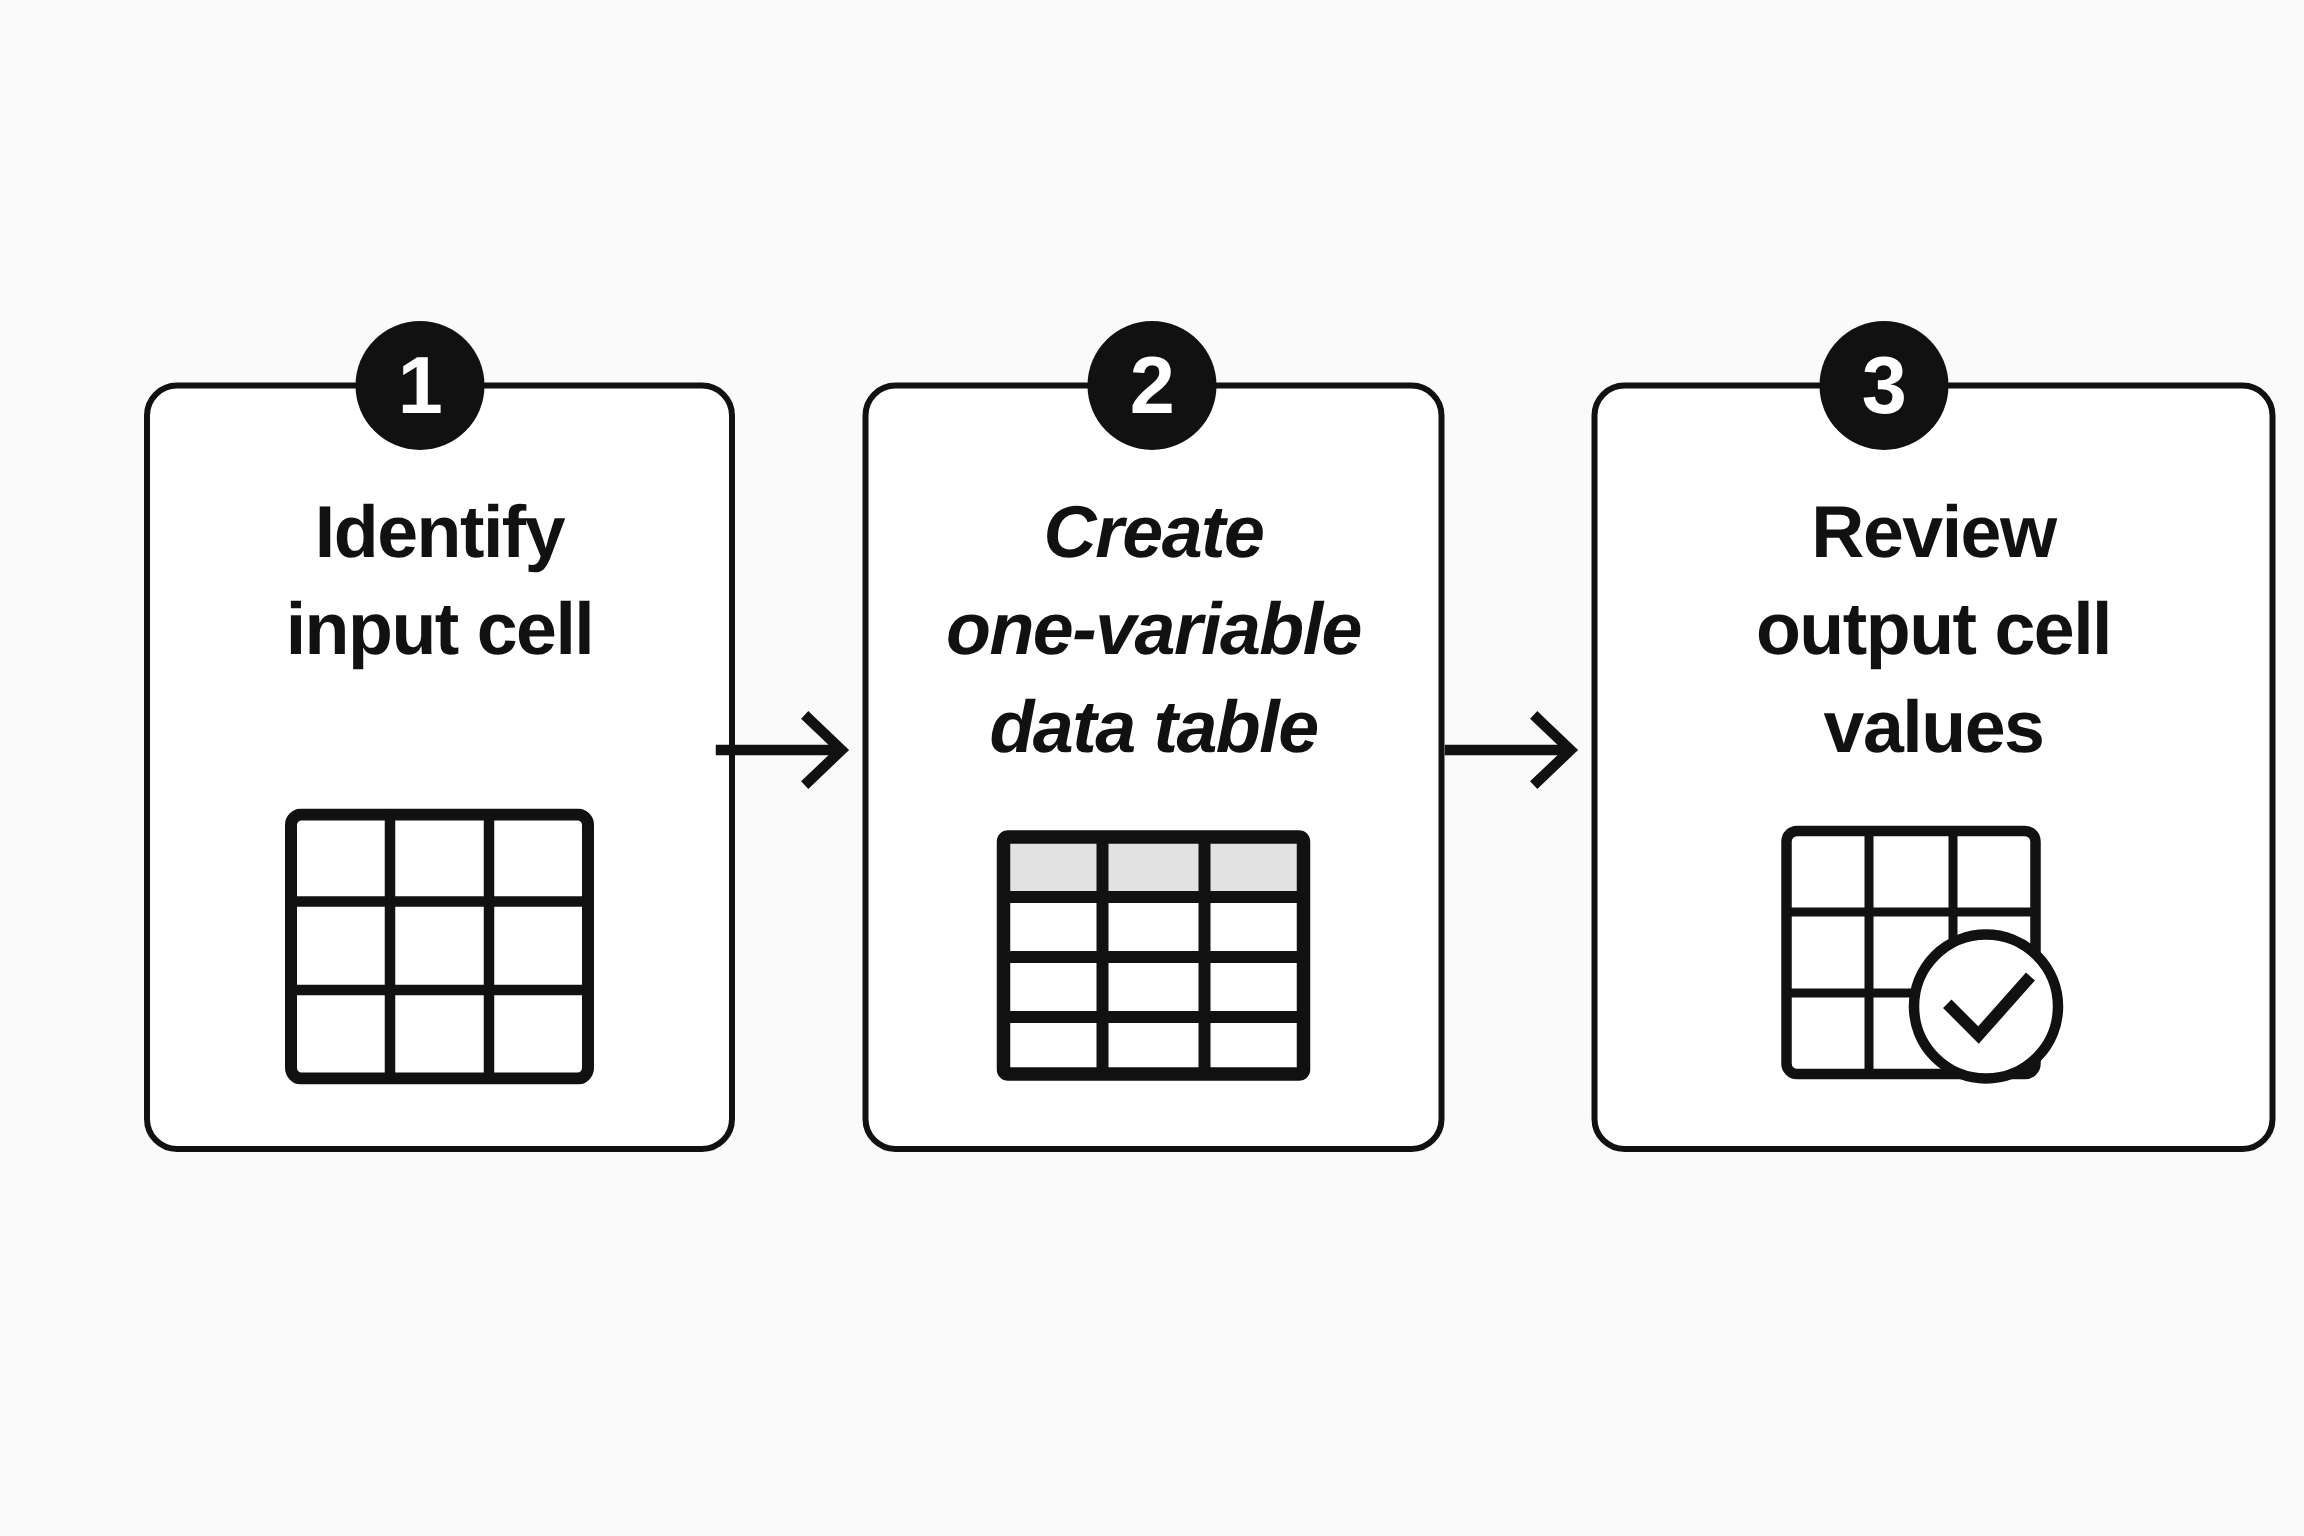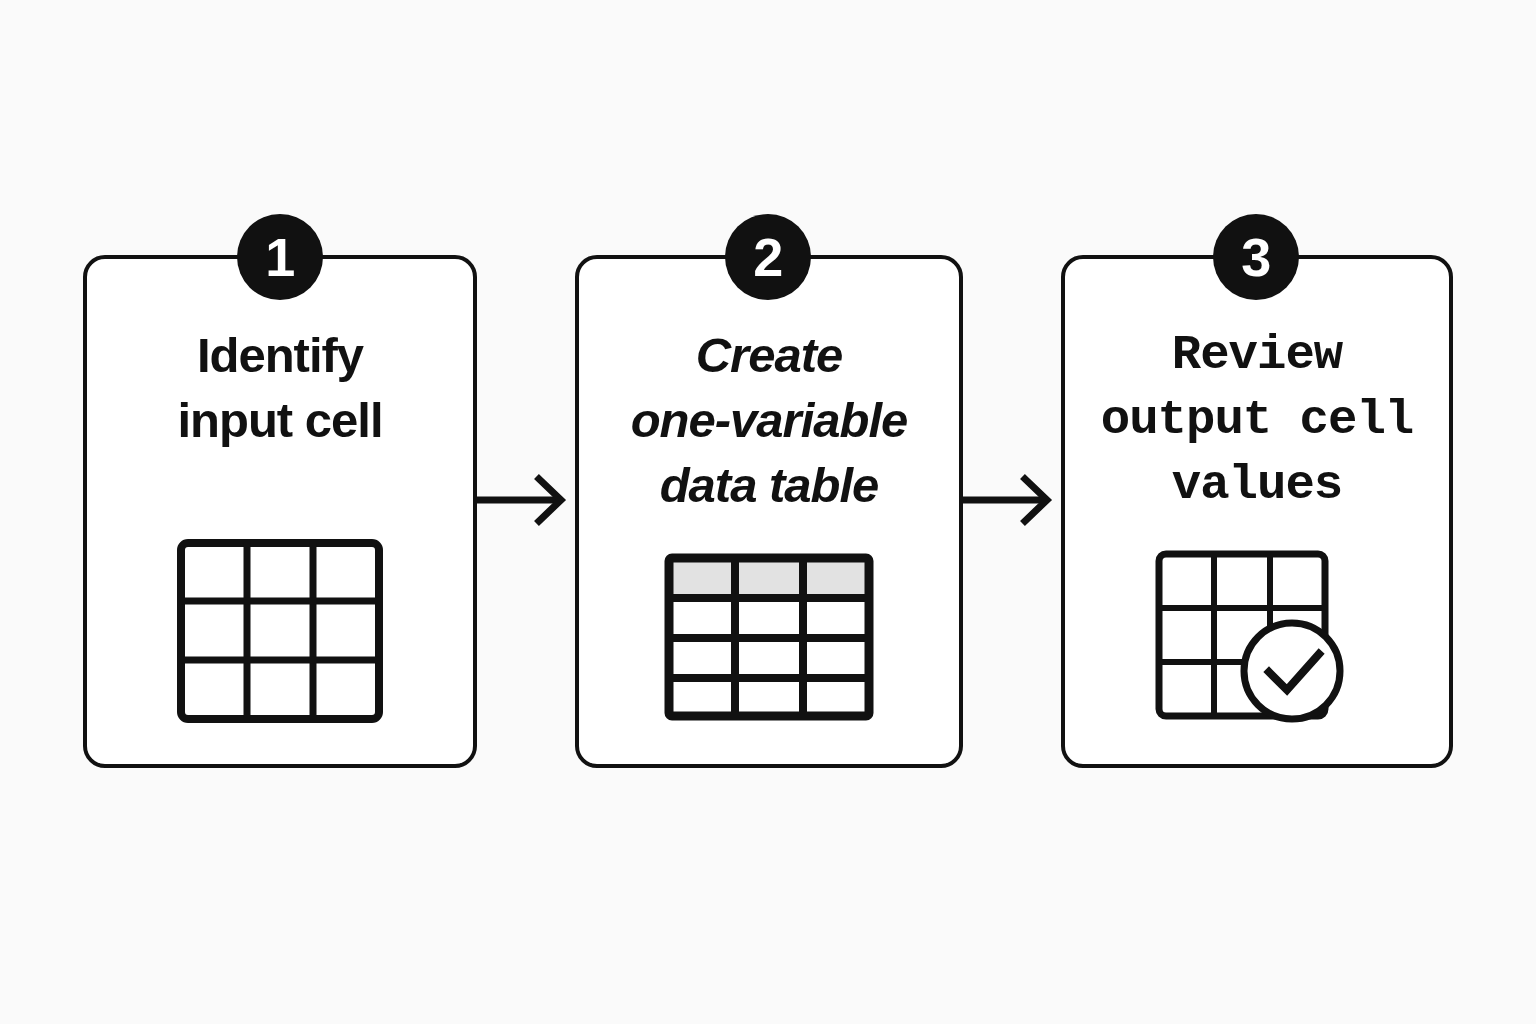--- a/index.html
+++ b/index.html
@@ -24,23 +24,23 @@
   }
 
   
   .card {
     position: absolute;
     box-sizing: border-box;
     background: #ffffff;
     border: 4px solid #111111;
     border-radius: 22px;
   }
-  #card-1 { left: 83px;   top: 255px; width: 394px; height: 513px; }
+  #card-1 { left: 96px;   top: 255px; width: 394px; height: 513px; }
   #card-2 { left: 575px;  top: 255px; width: 388px; height: 513px; }
-  #card-3 { left: 1061px; top: 255px; width: 392px; height: 513px; font-family: Liberation Mono, monospace; }
+  #card-3 { left: 1061px; top: 255px; width: 456px; height: 513px; }
 
   
   .badge {
     position: absolute;
     width: 86px;
     height: 86px;
     border-radius: 50%;
     background: #111111;
     color: #ffffff;
     display: flex;

